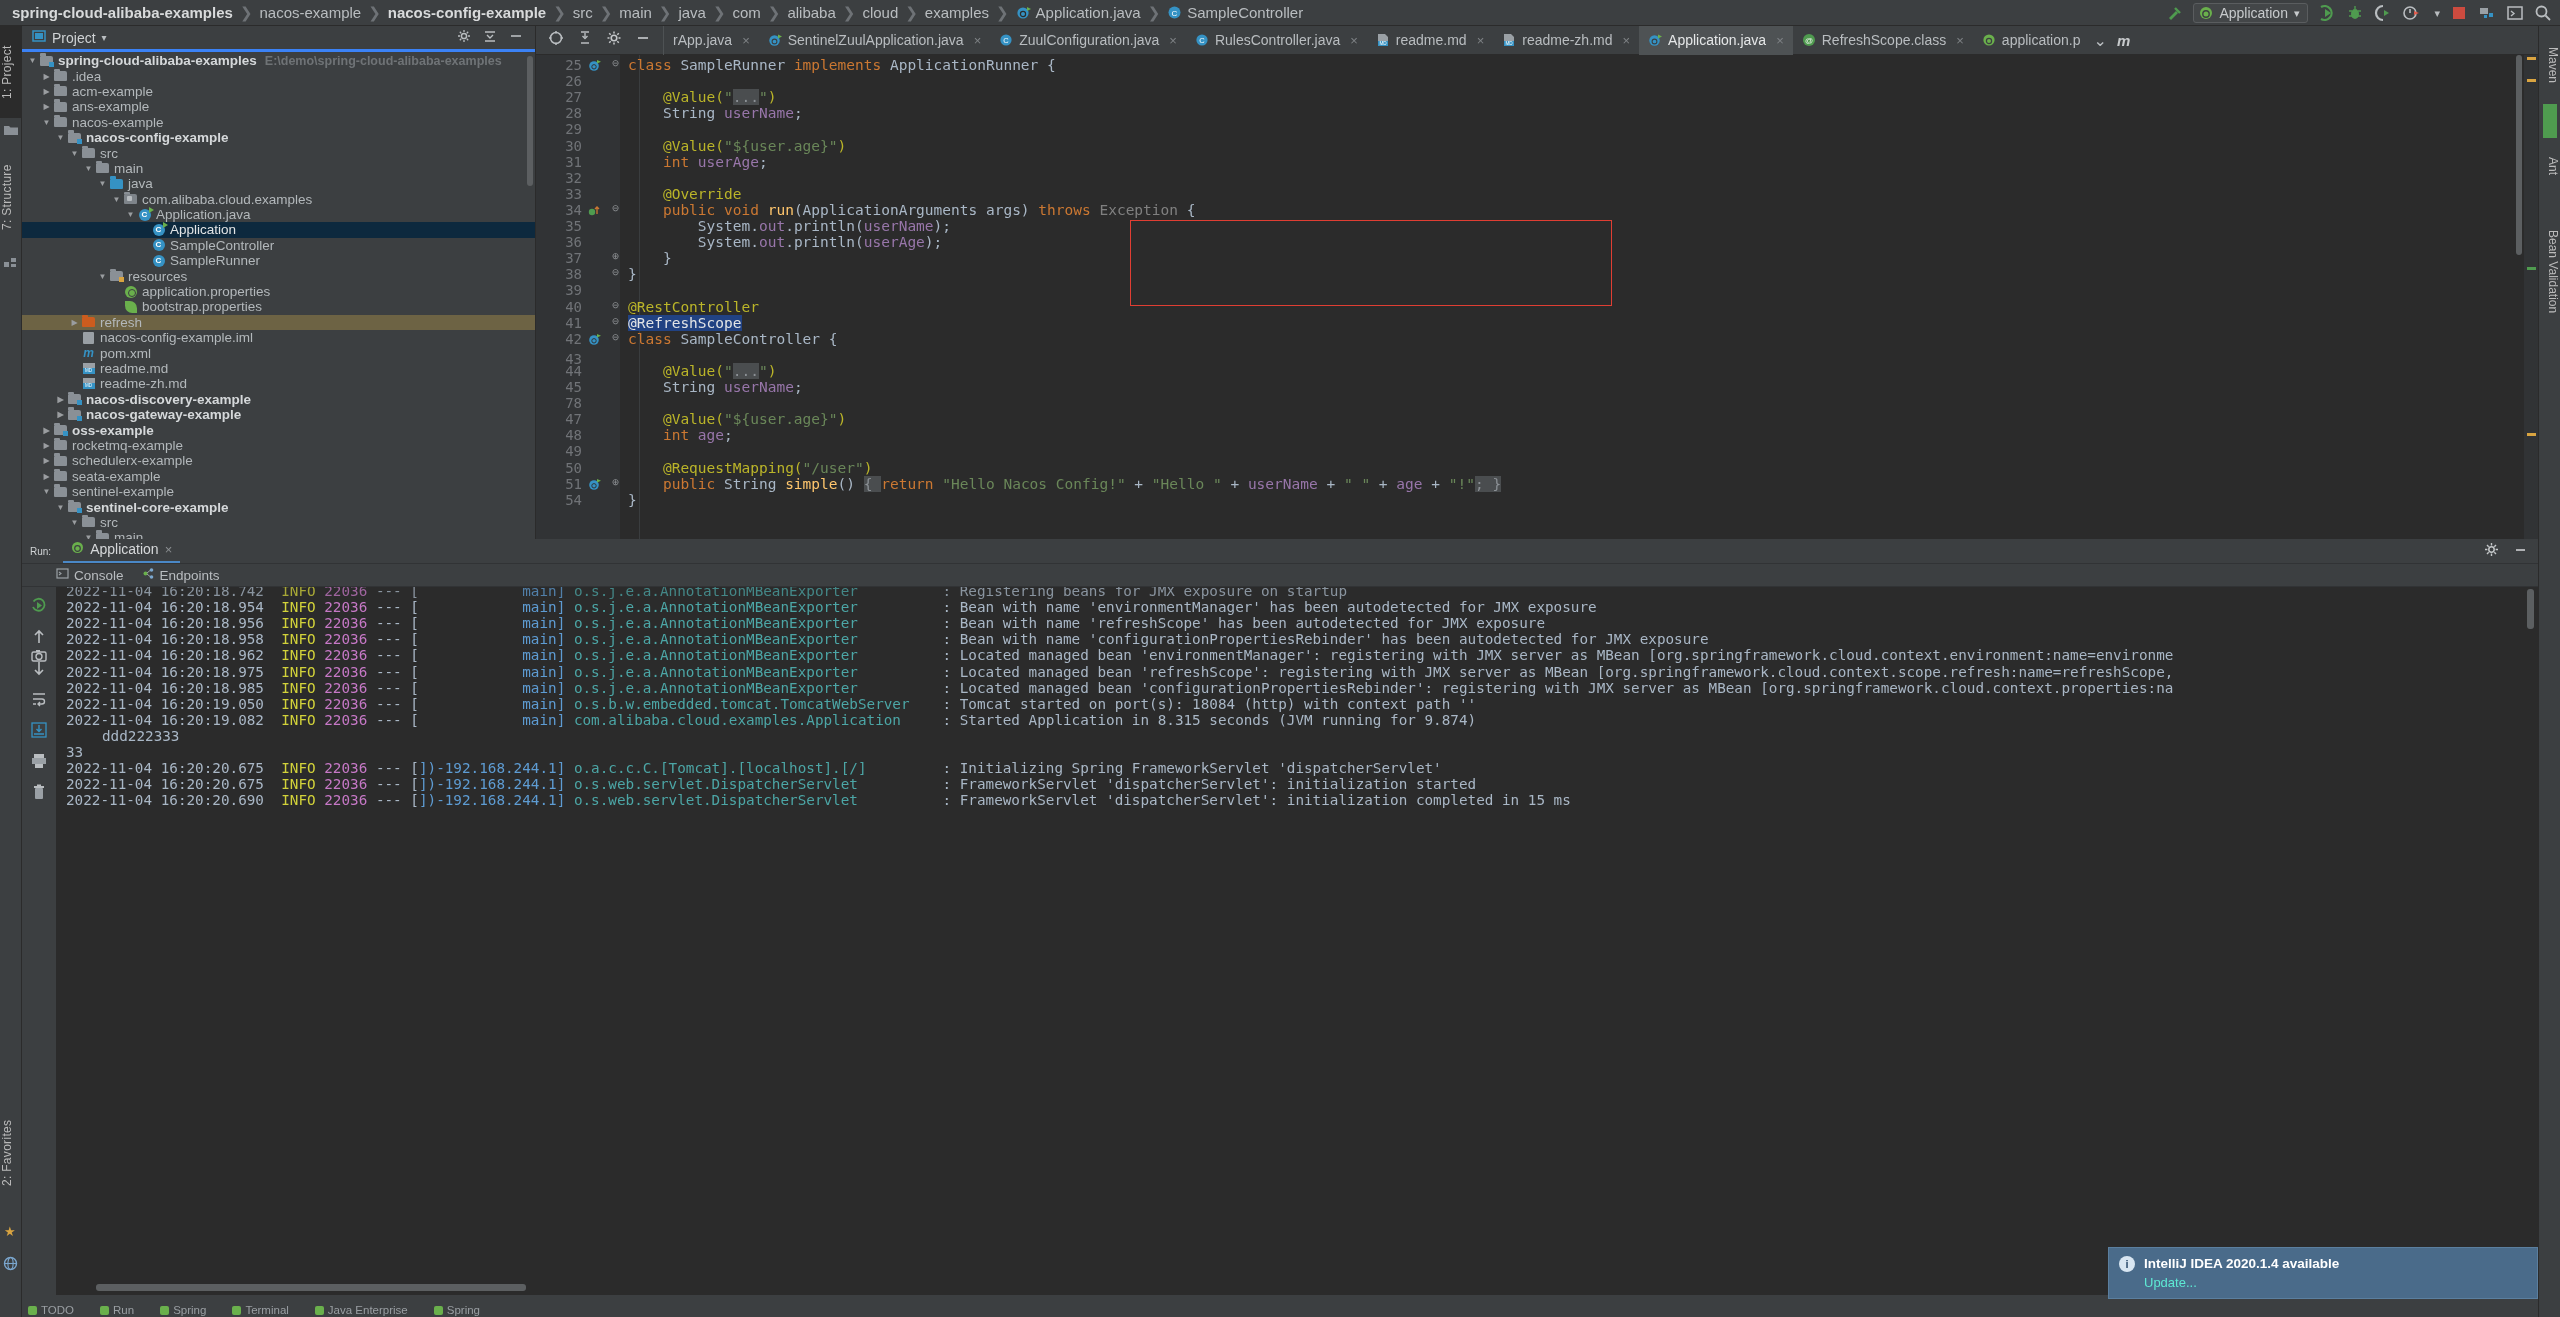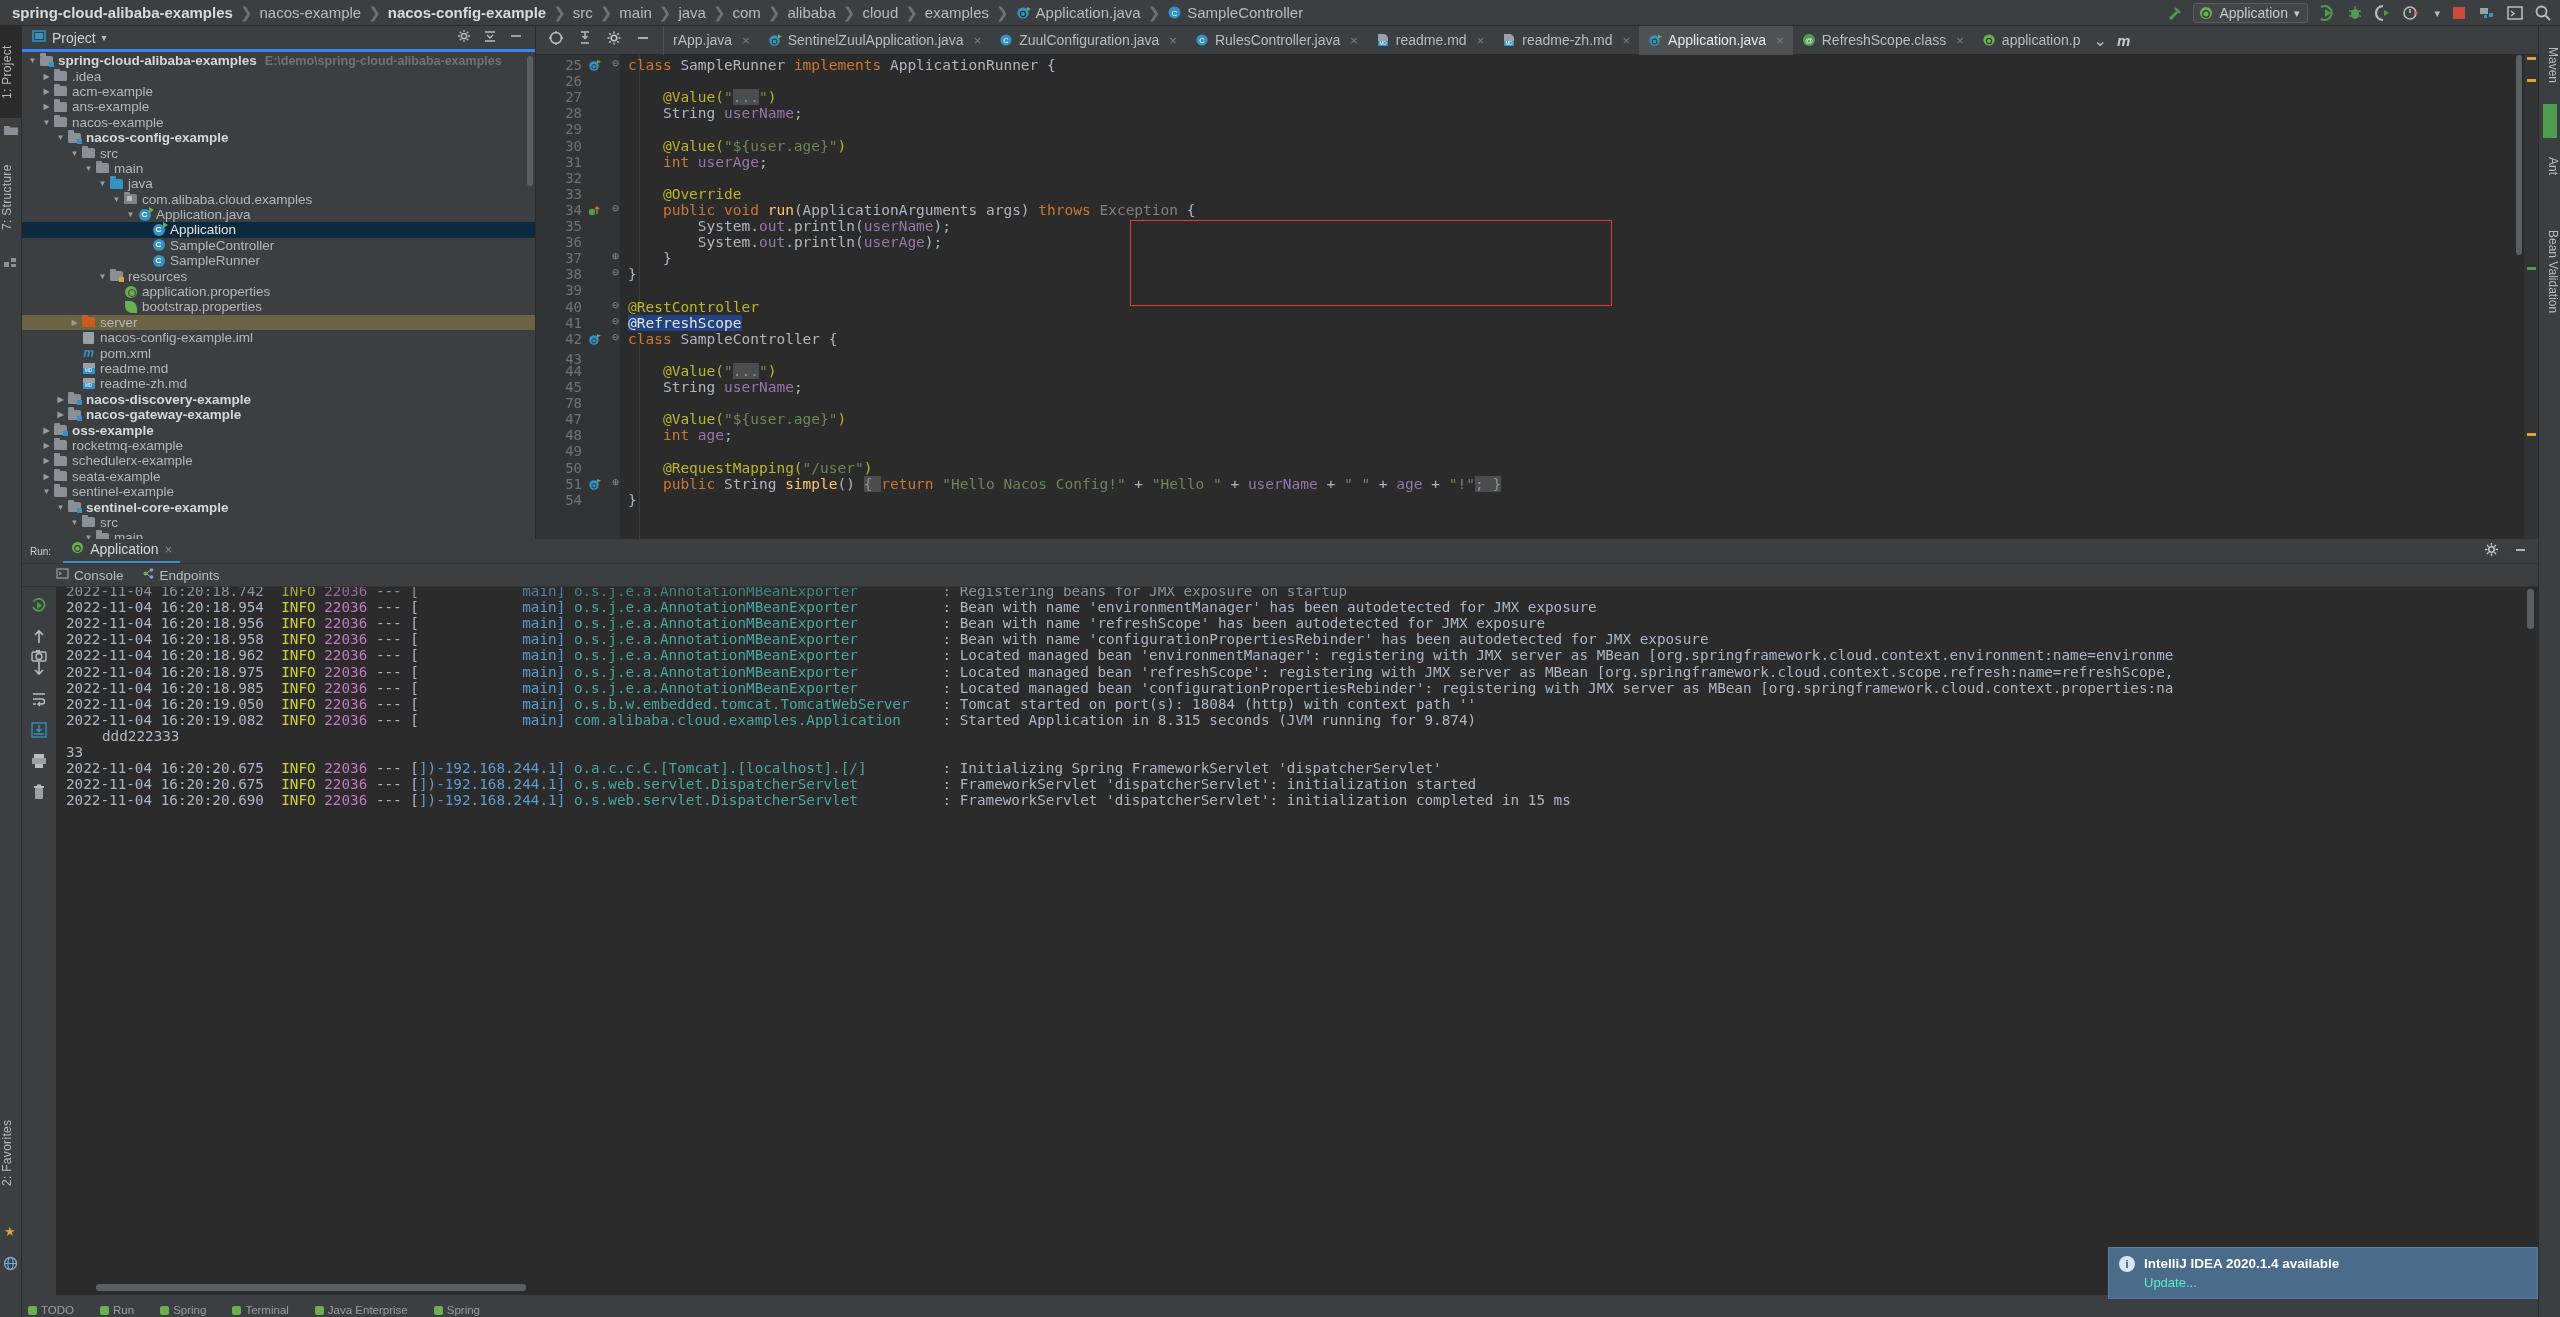--- a/index.html
+++ b/index.html
@@ -502,21 +502,21 @@
           <span style="width:12px;height:12px;background:#6ab04c;border-radius:0 60% 0 60%;display:inline-block"></span>
         </span>
         <span>bootstrap.properties</span>
       </div>
       <div class="trow hl">
         <span style="flex: 0 0 42px;"></span>
         <span class="twist">▶</span>
         <span class="tico">
           <span class="fi orange"></span>
         </span>
-        <span>server</span>
+        <span>refresh</span>
       </div>
       <div class="trow">
         <span style="flex: 0 0 42px;"></span>
         <span class="twist"></span>
         <span class="tico">
           <span class="leaf"></span>
         </span>
         <span>nacos-config-example.iml</span>
       </div>
       <div class="trow">

